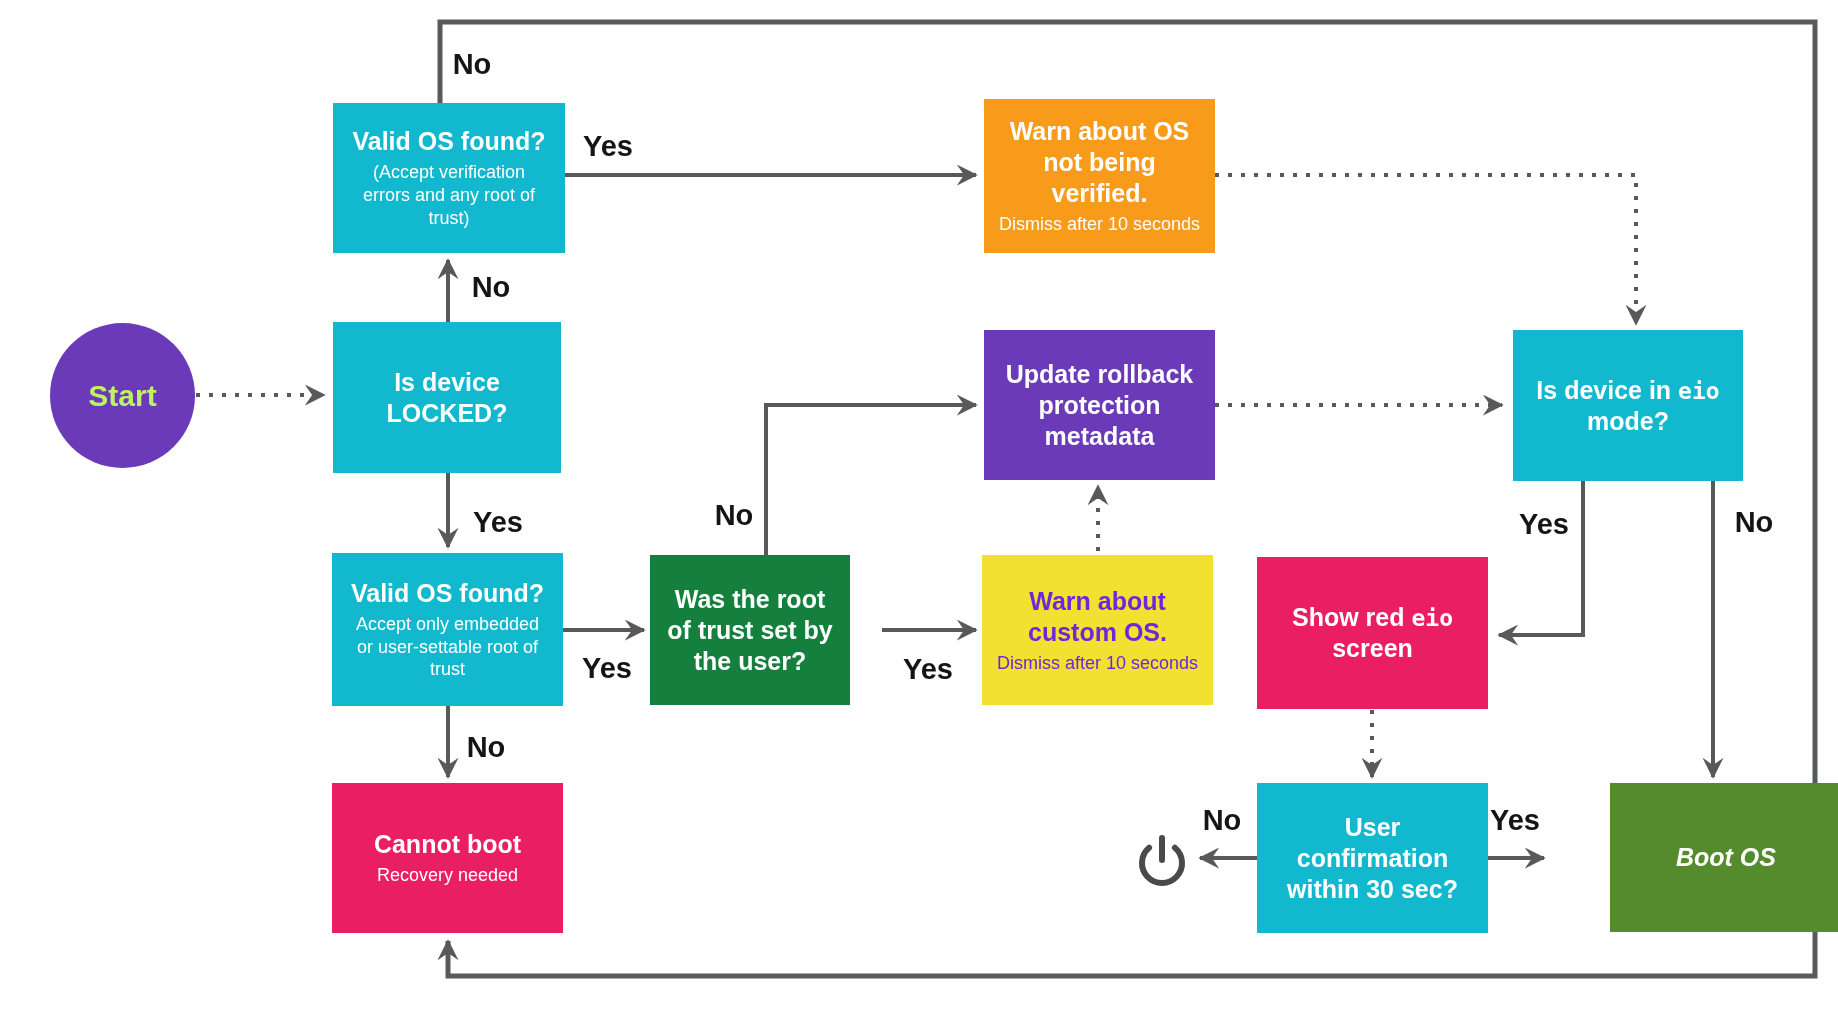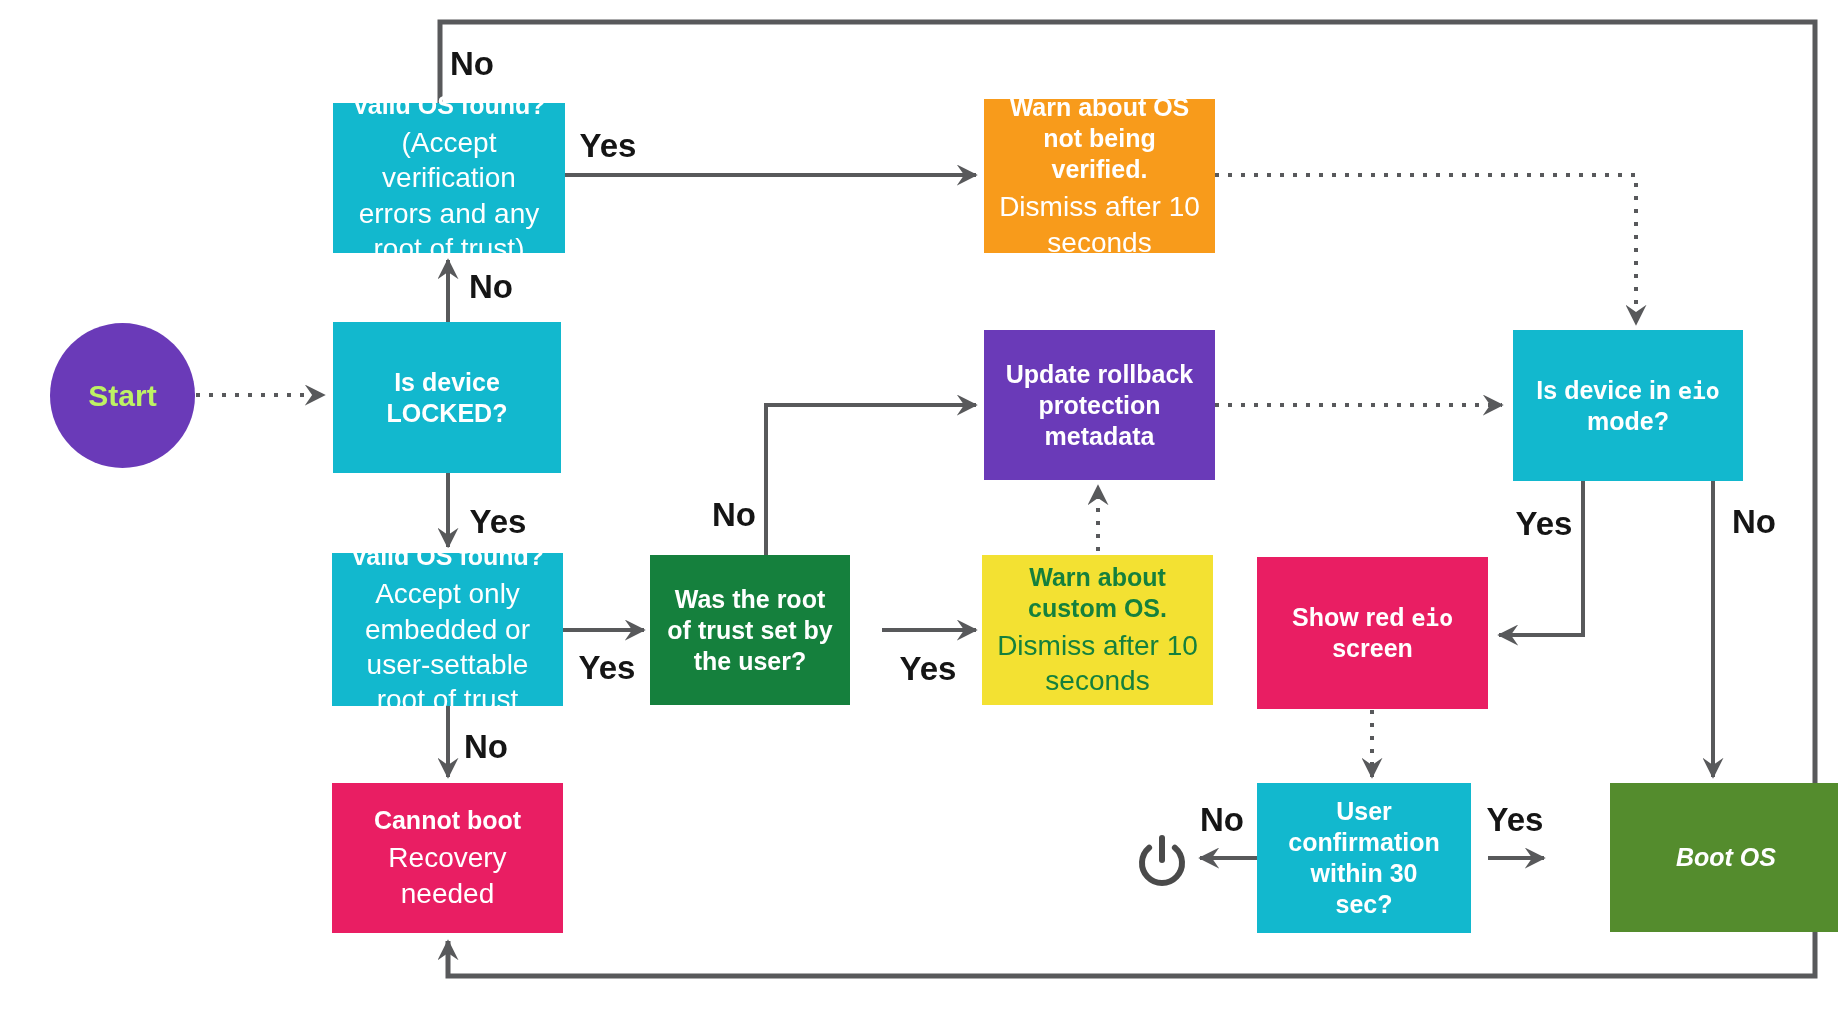--- a/index.html
+++ b/index.html
@@ -12,31 +12,31 @@
   }
   #edges{position:absolute;left:0;top:0;width:1838px;height:1028px;}
   .node{
     position:absolute;
     display:flex;flex-direction:column;justify-content:center;align-items:center;
     text-align:center;
     color:#ffffff;
     padding:6px 14px;box-sizing:border-box;
   }
   .node .title{font-weight:bold;font-size:25px;line-height:1.24;}
-  .node .subtitle{font-weight:normal;font-size:28px;line-height:1.26;margin-top:4px;}
-  .node.darktext{color:#15803d;}
+  .node .subtitle{font-weight:normal;font-size:18px;line-height:1.26;margin-top:4px;}
+  .node.darktext{color:#6d28d9;}
   .mono{font-family:"DejaVu Sans Mono", monospace;font-size:23px;}
   #start-node{
     position:absolute;border-radius:50%;
     display:flex;justify-content:center;align-items:center;
     color:#bef264;font-weight:bold;font-size:30px;
   }
   .edge-label{
     position:absolute;transform:translate(-50%,-50%);
-    font-weight:bold;font-size:33px;color:#151515;white-space:nowrap;
+    font-weight:bold;font-size:29px;color:#151515;white-space:nowrap;
   }
   .powericon{position:absolute;}
 </style>
 </head>
 <body>
 
 <div id="canvas">
 
   <svg id="edges" viewBox="0 0 1838 1028">
     <defs>
@@ -111,21 +111,21 @@
 
   <div class="node" style="left: 1257px; top: 557px; width: 231px; height: 152px; background: rgb(233, 30, 99);">
     <div class="title"><span>Show red </span><span class="mono">eio</span><span> screen</span></div>
   </div>
 
   <div class="node" style="left: 332px; top: 783px; width: 231px; height: 150px; background: rgb(233, 30, 99);">
     <div class="title">Cannot boot</div>
     <div class="subtitle">Recovery needed</div>
   </div>
 
-  <div class="node" style="left: 1257px; top: 783px; width: 214px; height: 150px; padding: 6px 26px; background: rgb(18, 184, 206);">
+  <div class="node" style="left: 1257px; top: 783px; width: 231px; height: 150px; padding: 6px 26px; background: rgb(18, 184, 206);">
     <div class="title">User confirmation within 30 sec?</div>
   </div>
 
   <div class="node" style="left: 1610px; top: 783px; width: 232px; height: 149px; background: rgb(84, 140, 45); font-style: italic;">
     <div class="title">Boot OS</div>
   </div>
 
   <svg class="powericon" style="left:1134px;top:831px;" width="56" height="58" viewBox="0 0 56 58">
     <path d="M40.9,16.7 A20,20 0 1 1 15.1,16.7" fill="none" stroke="#4a4a4a" stroke-width="6" stroke-linecap="round"></path>
     <line x1="28" y1="7" x2="28" y2="29" stroke="#4a4a4a" stroke-width="6" stroke-linecap="round"></line>

